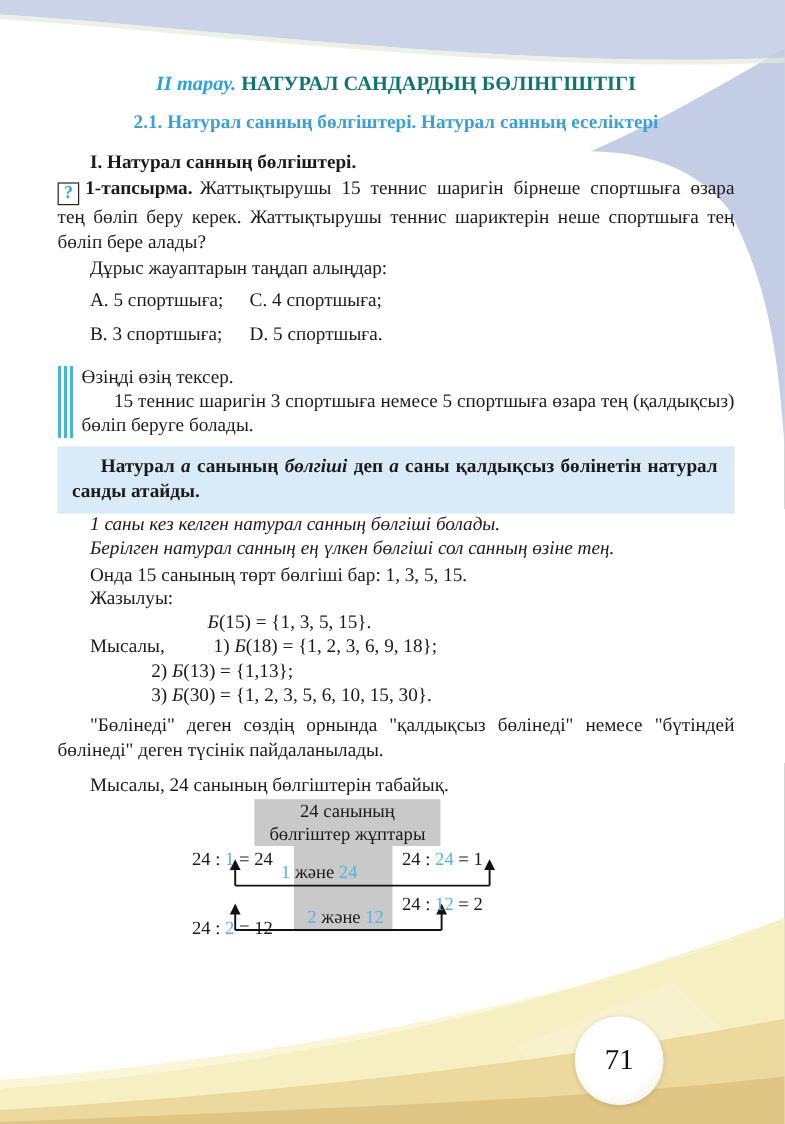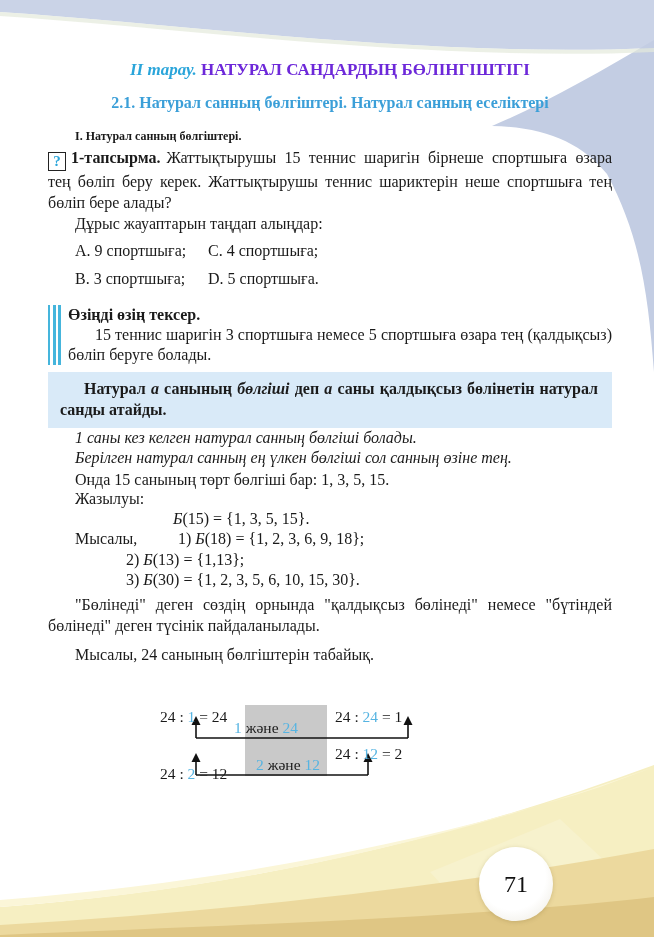--- a/index.html
+++ b/index.html
@@ -20,44 +20,44 @@
     background:radial-gradient(circle at 45% 40%, #ffffff 55%, #f1efe8 85%, #e8e5dc 100%);
     box-shadow:0 1px 4px rgba(120,100,40,.25);
     display:flex; align-items:center; justify-content:center;
     font-weight:normal; font-size:24px; color:#111;
   }
 
   .content { position:absolute; left:48px; top:60px; width:564px; z-index:2; }
 
   .chapter { text-align:center; font-weight:bold; font-size:17px; margin-bottom:14px; white-space:nowrap; }
   .ch-it { color:#2aa5da; font-style:italic;text-align:right; }
-  .ch-ti { color:#6d28d9; }
+  .ch-ti { color:#0f766e; }
   .section { text-align:center; font-weight:bold; font-size:16px; color:#3b9fd8; margin-bottom:15px; }
-  .subhead { font-weight:bold; font-size:12px; margin-left:27px; line-height:18px; }
+  .subhead { font-weight:bold; font-size:16px; margin-left:27px; line-height:18px; }
 
   p.task { text-align:justify; line-height:21px; margin-top:2px; }
   .qbox {
     display:inline-block; width:18px; height:19px; border:1px solid #222;
     text-align:center; line-height:17px; font-weight:bold; color:#2aa5da;
     margin-right:5px; vertical-align:-3px; background:#fff; font-size:15px;
   }
   .tlabel { margin-right:6px; }
   p.prompt { text-indent:27px; line-height:21px; }
 
   .answers {
     margin:6px 0 0 27px; display:grid; grid-template-columns:133px auto;
     row-gap:7px; line-height:21px; width:fit-content;
   }
 
   .selfcheck { display:flex; margin-top:16px; }
   .bars { width:13px; flex:0 0 13px; margin-right:7px;
     background:repeating-linear-gradient(90deg,#45b5dc 0 2.5px,transparent 2.5px 5.2px);
   }
   .sc-body { flex:1; line-height:20px; }
-  .sc-title { font-weight:bold; }
+  .sc-title { font-weight:normal; }
   .sc-ans { text-indent:27px; letter-spacing:1.5px; }
   .sc-p { text-align:justify; text-indent:27px; }
 
   .defbox { margin-top:7px; background:#d9eaf8; padding:6px 14px 8px 12px; }
   .defbox p { font-weight:bold; text-indent:24px; line-height:21px; text-align:justify; }
   .defbox .i { font-style:italic; }
 
   p.it { font-style:italic; text-indent:27px; line-height:20px; text-align:justify; }
   p.it:first-of-type { margin-top:7px; }
   p.pn { text-indent:27px; line-height:19px; }
@@ -114,21 +114,21 @@
 
     <div class="subhead">I. Натурал санның бөлгіштері.</div>
 
     <p class="task">
       <span class="qbox"><span>?</span></span><b class="tlabel">1-тапсырма.</b><span>Жаттықтырушы 15 теннис шаригін бірнеше спортшыға өзара тең бөліп беру керек. Жаттықтырушы теннис шариктерін неше спортшыға тең бөліп бере алады?</span>
     </p>
 
     <p class="prompt">Дұрыс жауаптарын таңдап алыңдар:</p>
 
     <div class="answers">
-      <span>A. 9 спортшыға;</span>
+      <span>A. 5 спортшыға;</span>
       <span>C. 4 спортшыға;</span>
       <span>B. 3 спортшыға;</span>
       <span>D. 5 спортшыға.</span>
     </div>
 
     <div class="selfcheck">
       <div class="bars"></div>
       <div class="sc-body">
         <p class="sc-title">Өзіңді өзің тексер.</p>
         <p class="sc-p">15 теннис шаригін 3 спортшыға немесе 5 спортшыға өзара тең (қалдықсыз) бөліп беруге болады.</p>
@@ -150,20 +150,24 @@
     <div class="ex-row">
       <span class="ex-label">Мысалы,</span><span class="ex-item"><span>1) </span><i>Б</i><span>(18) = {1, 2, 3, 6, 9, 18};</span></span>
     </div>
     <p class="ex-cont"><span>2) </span><i>Б</i><span>(13) = {1,13};</span></p>
     <p class="ex-cont"><span>3) </span><i>Б</i><span>(30) = {1, 2, 3, 5, 6, 10, 15, 30}.</span></p>
 
     <p class="note">"Бөлінеді" деген сөздің орнында "қалдықсыз бөлінеді" немесе "бүтіндей бөлінеді" деген түсінік пайдаланылады.</p>
     <p class="ex24">Мысалы, 24 санының бөлгіштерін табайық.</p>
 
     <div class="diagram">
+      <div class="d-header">
+        <div>24 санының</div>
+        <div>бөлгіштер жұптары</div>
+      </div>
       <div class="d-column"></div>
 
       <svg class="d-arrows" width="564" height="130" viewBox="0 0 564 130">
         <g stroke="#111" stroke-width="1.6" fill="none">
           <path d="M148,72 H360"></path>
             <path d="M148,72 V58"></path>
             <path d="M360,72 V58"></path>
           <path d="M148,109 H320"></path>
             <path d="M148,109 V95"></path>
             <path d="M320,109 V95"></path>

